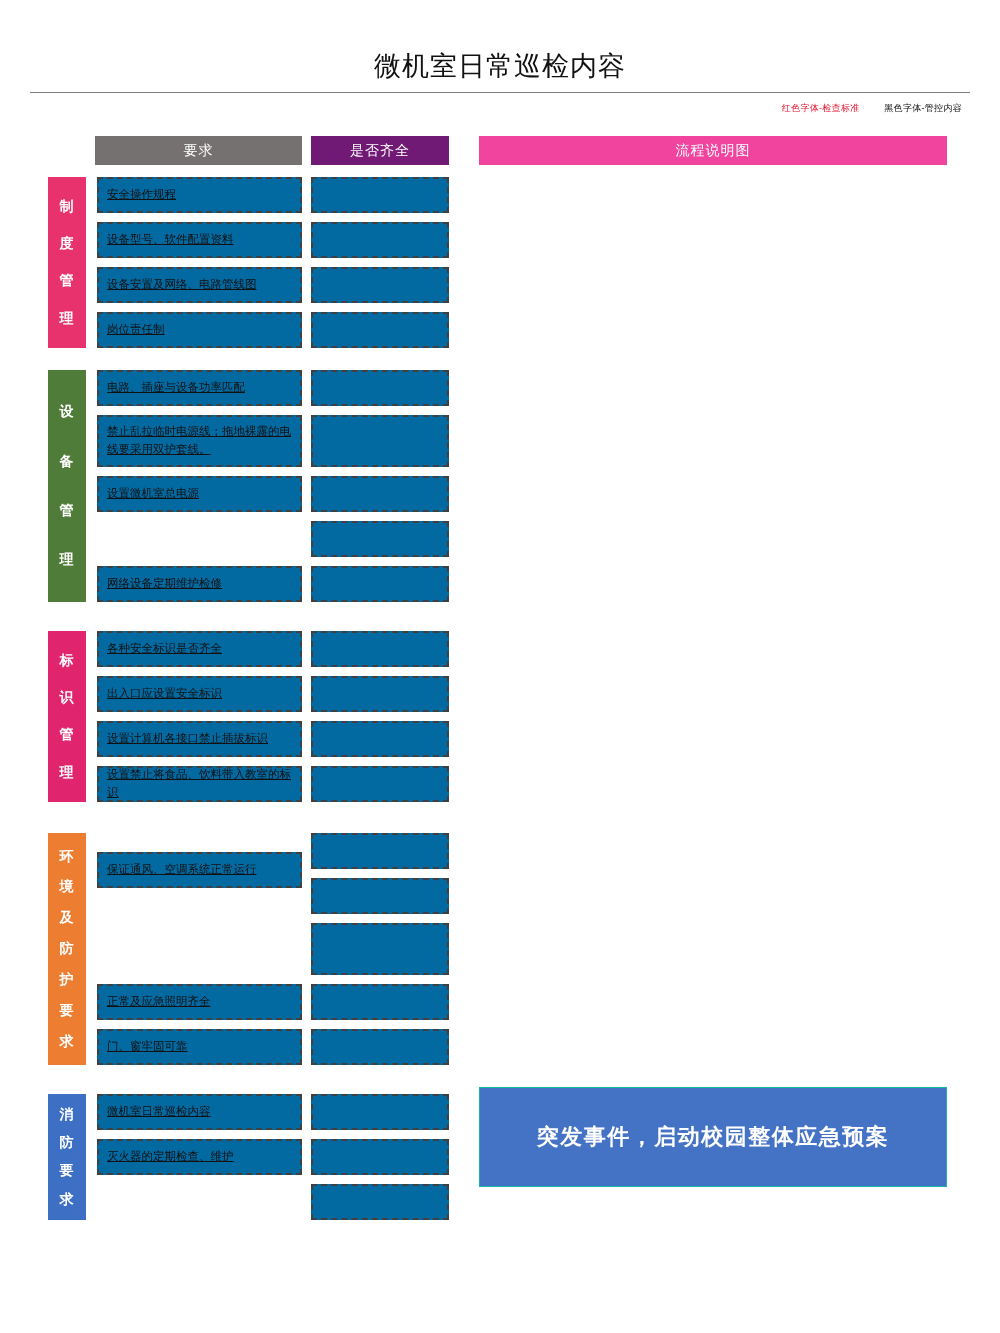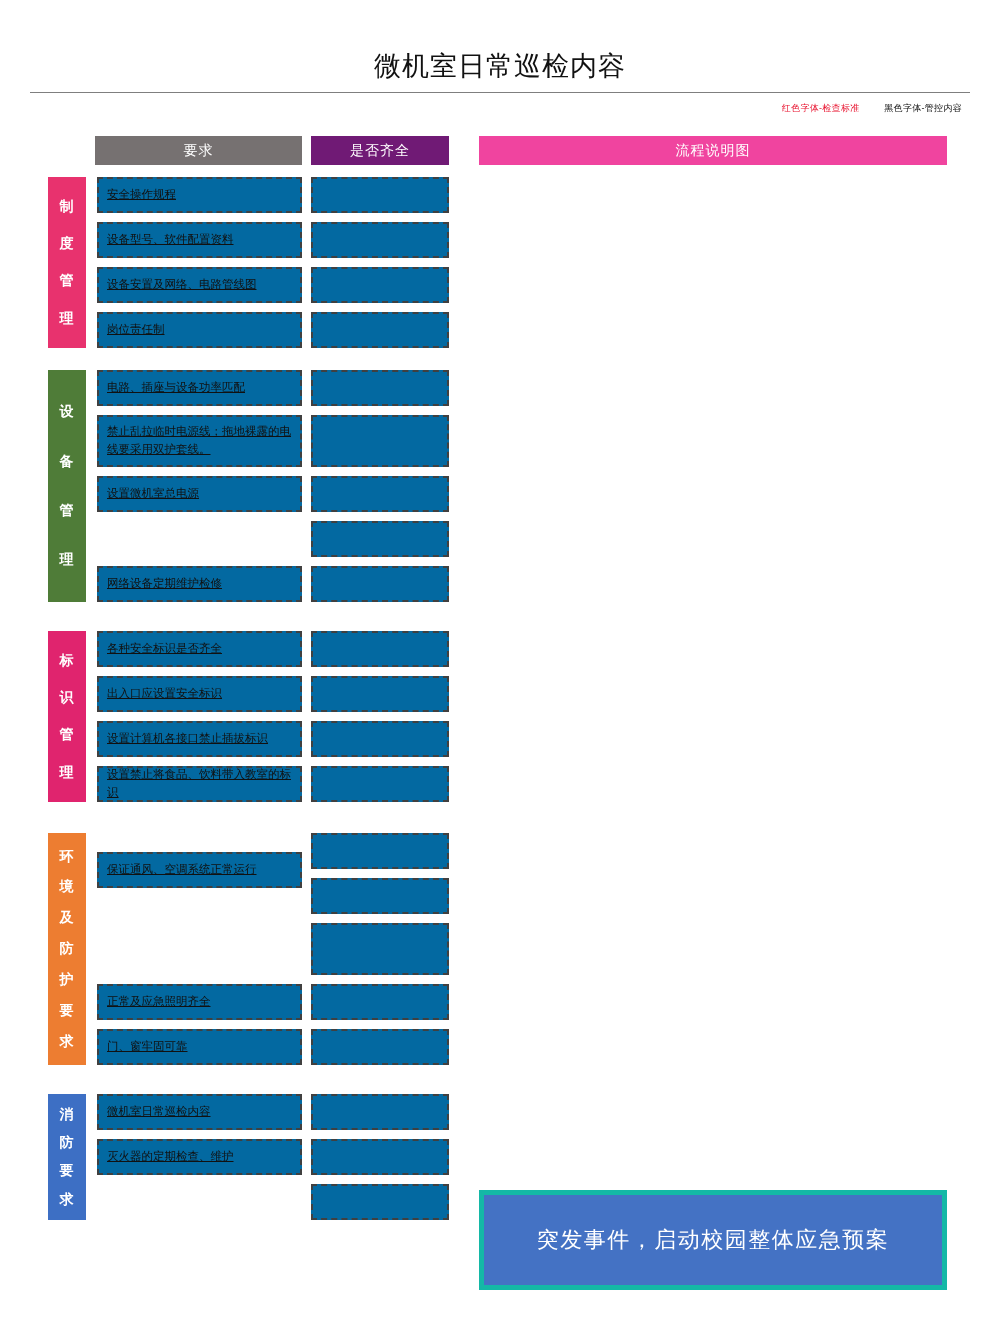--- a/index.html
+++ b/index.html
@@ -89,27 +89,27 @@
     line-height: 1.55;
     color: #111;
   }
   .chk-cell { left: 311px; width: 138px; }
 
   
   #flow-area { position: absolute; left: 470px; top: 0; width: 530px; height: 1333px; }
 
   #emergency-banner {
     position: absolute;
-    left: 479px; top: 1190px; width: 468px; height: 100px;
+    left: 479px; top: 1087px; width: 468px; height: 100px;
     background: #4472c4;
-    border: 5px solid #14b8a6;
+    border: 1px solid #14b8a6;
     color: #ffffff;
     font-size: 22px;
     letter-spacing: 1.5px;
-    display: flex; align-items: center; justify-content: center;
+    display: flex; align-items: center; justify-content: center; font-weight: bold;
   }
 </style>
 </head>
 <body>
 
 <div id="page-title">微机室日常巡检内容</div>
 <div id="title-rule"></div>
 <div id="legend">
   <span class="red">红色字体-检查标准</span>
   <span class="blk">黑色字体-管控内容</span>

